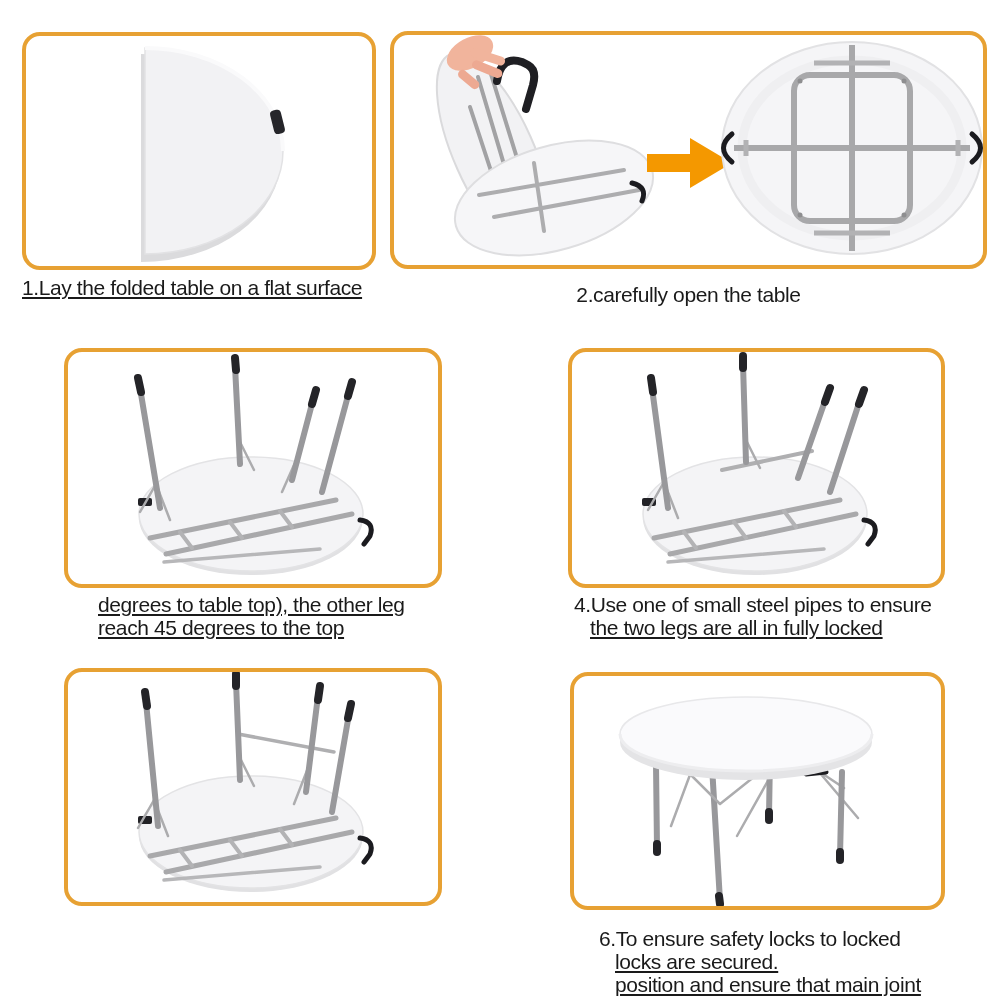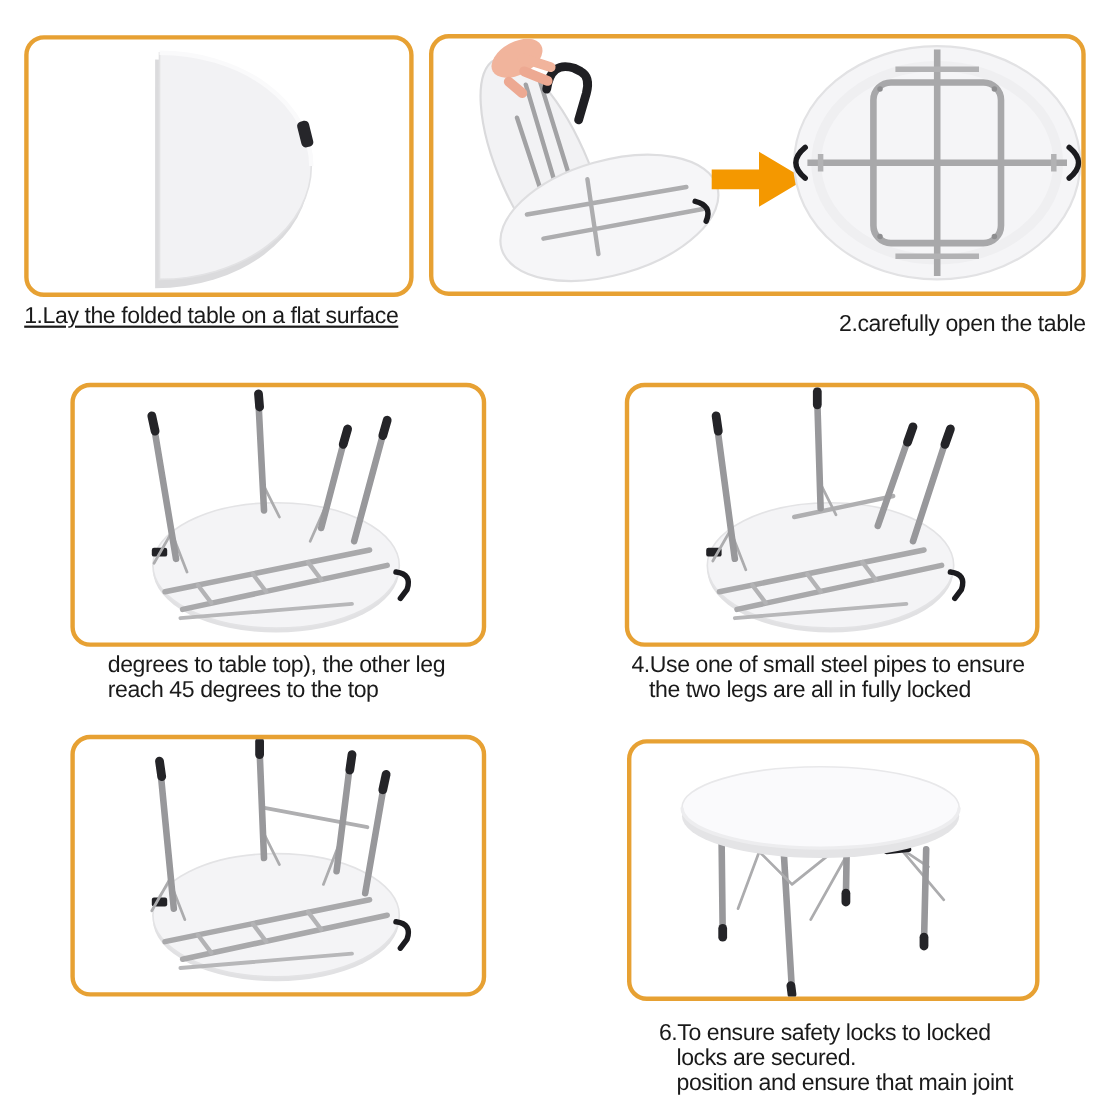--- a/index.html
+++ b/index.html
@@ -9,22 +9,22 @@
   }
   .panel{
     position:absolute;box-sizing:border-box;background:#fff;
     border:4px solid var(--frame,#E7A133);border-radius:18px;
   }
   .panel svg{display:block;width:100%;height:100%;}
   .caption{
     position:absolute;font-size:21px;line-height:23px;letter-spacing:-0.4px;
     color:var(--ink,#1a1a1a);white-space:nowrap;
   }
-  .caption .cont{padding-left:16px;}
-  .caption.centered{text-align:right;}
+  .caption .cont{padding-left:16px;text-decoration:underline;}
+  .caption.centered{text-align:center;}
   .arrow{fill:var(--arrow,#F49800);}
   .frameline{stroke:#A9A9AB;stroke-width:5;stroke-linecap:round;fill:none;}
   .crossbar{stroke:#B3B3B5;stroke-width:4;stroke-linecap:round;fill:none;}
   .leg{stroke:#98989B;stroke-width:6;stroke-linecap:round;fill:none;}
   .legcap{stroke:#242428;stroke-width:8;stroke-linecap:round;fill:none;}
   .brace{stroke:#ACACAE;stroke-width:2.5;stroke-linecap:round;fill:none;}
   .hook{stroke:#1B1B1F;stroke-width:5;stroke-linecap:round;stroke-linejoin:round;fill:none;}
 </style>
 </head>
 <body>

